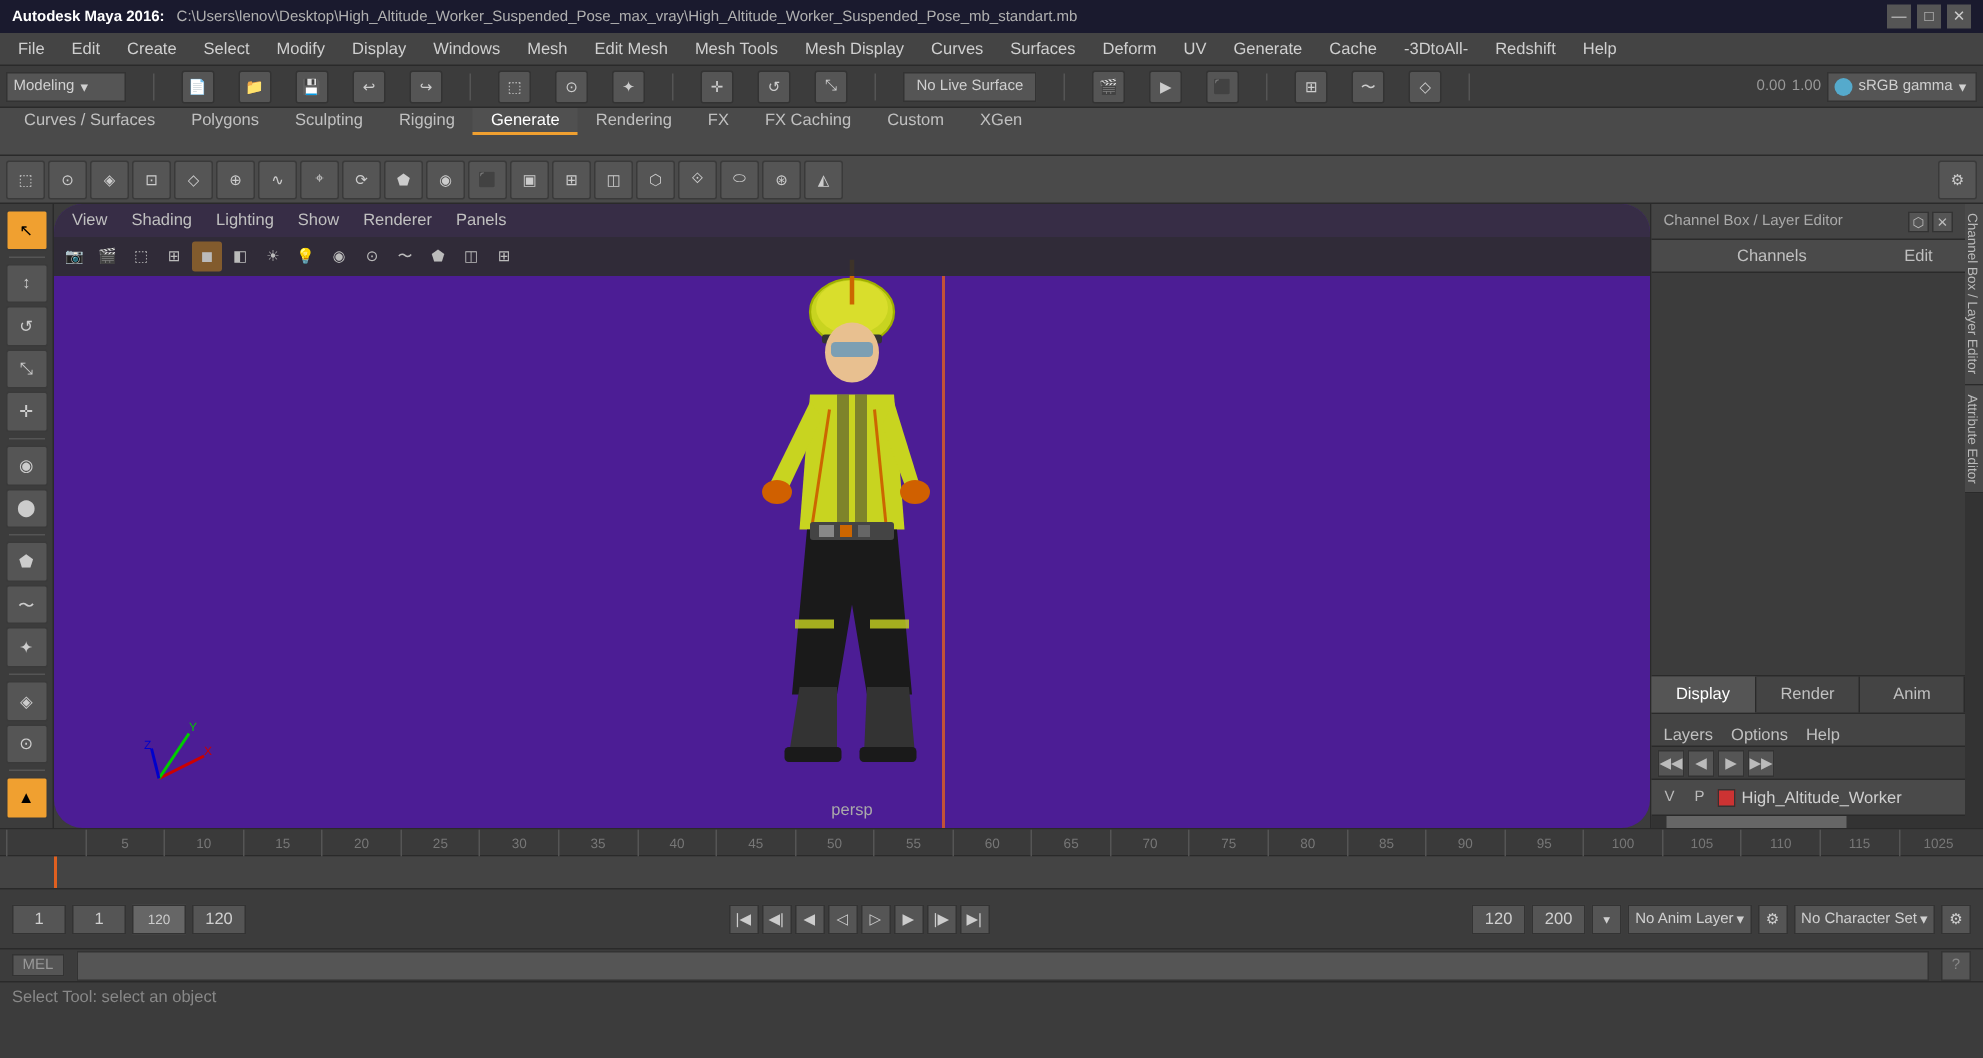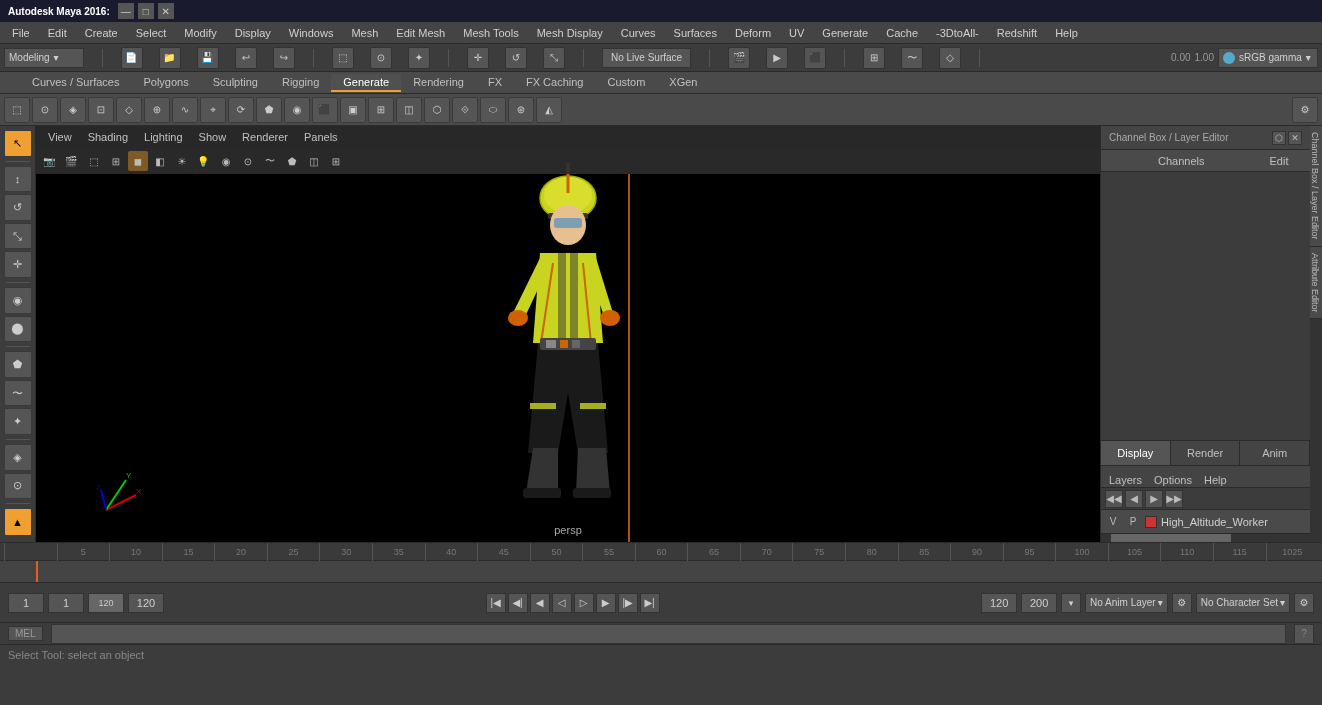--- a/index.html
+++ b/index.html
@@ -119,25 +119,25 @@
       color: #d0d0d0;
       font-size: 10px;
       padding: 0 8px;
       cursor: pointer;
       display: flex;
       align-items: center;
     }
 
     
     #shelf-tabs {
-      height: 22px;
+      height: 32px;
       background: #4a4a4a;
       display: flex;
-      align-items: center;
-      padding: 0 20px;
+      align-items: flex-start;
+      padding: 0 4px;
       border-bottom: 1px solid #2a2a2a;
     }
     .shelf-tab {
       padding: 2px 12px;
       font-size: 11px;
       color: #c0c0c0;
       cursor: pointer;
       display: flex;
       align-items: center;
       border-bottom: 2px solid transparent;
@@ -206,23 +206,24 @@
     .left-separator {
       width: 24px;
       height: 1px;
       background: #555;
       margin: 2px 0;
     }
 
     
     #viewport {
       flex: 1;
-      background: #000000;
+      background: #4c1d95;
       position: relative;
       overflow: hidden;
+      border-radius: 19px;
     }
     #viewport-header {
       position: absolute;
       top: 0;
       left: 0;
       right: 0;
       height: 22px;
       background: rgba(50,50,50,0.8);
       display: flex;
       align-items: center;
@@ -638,20 +639,21 @@
       align-items: center;
       gap: 4px;
       min-width: 100px;
     }
   </style>
 </head>
 <body>
 
 <div id="title-bar">
   <span class="logo">Autodesk Maya 2016:</span>
+  <span class="title-text">C:\Users\lenov\Desktop\High_Altitude_Worker_Suspended_Pose_max_vray\High_Altitude_Worker_Suspended_Pose_mb_standart.mb</span>
   <div class="window-controls">
     <button class="win-btn">—</button>
     <button class="win-btn">□</button>
     <button class="win-btn">✕</button>
   </div>
 </div>
 
 <div id="menu-bar">
   <span class="menu-item">File</span>
   <span class="menu-item">Edit</span>

